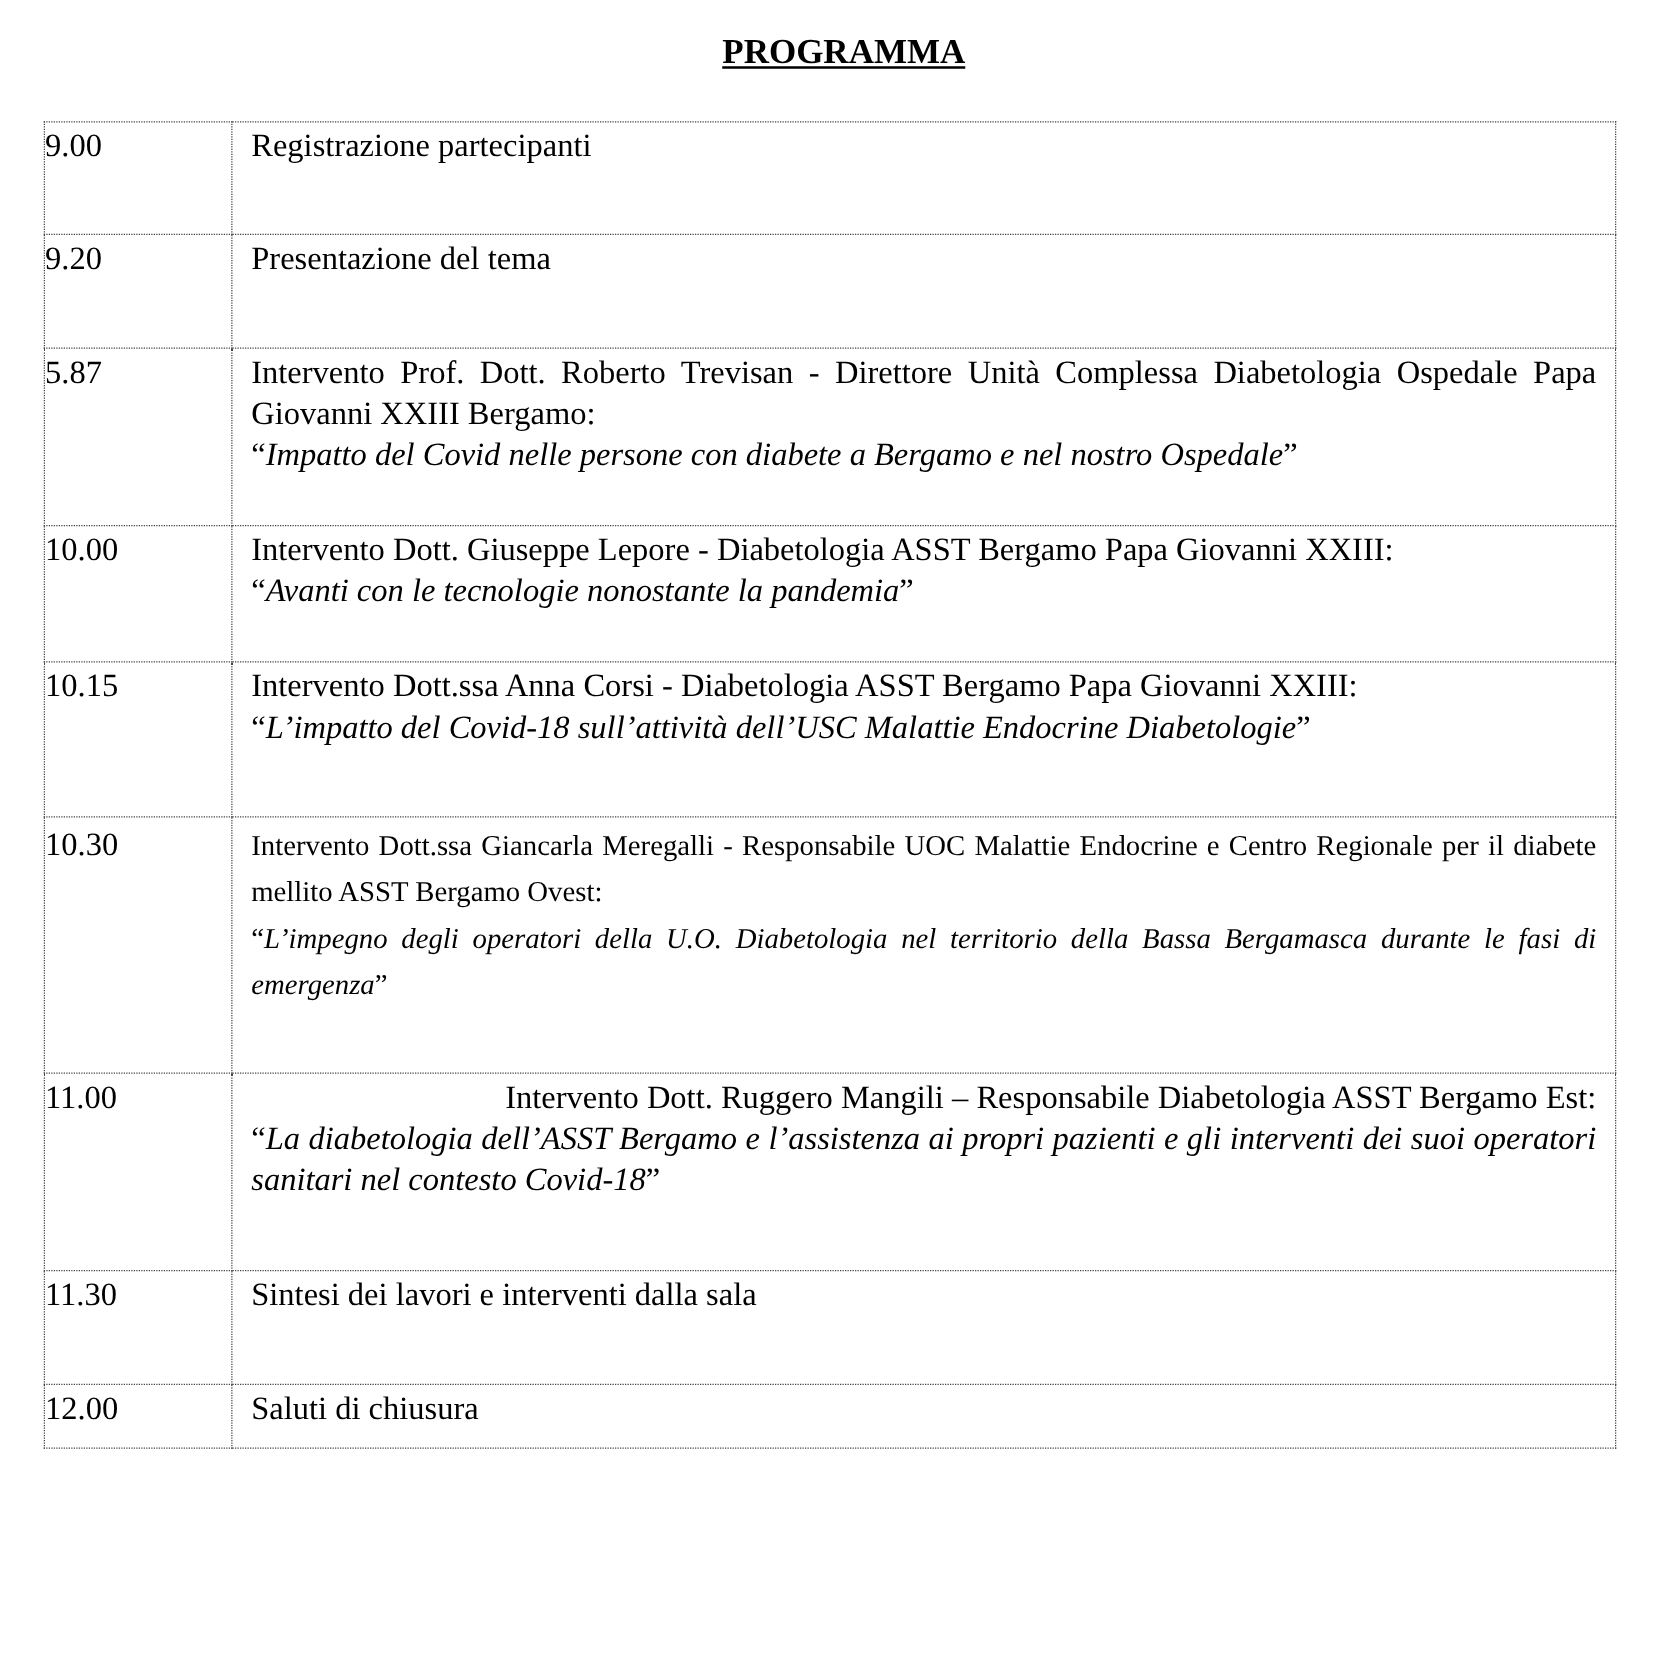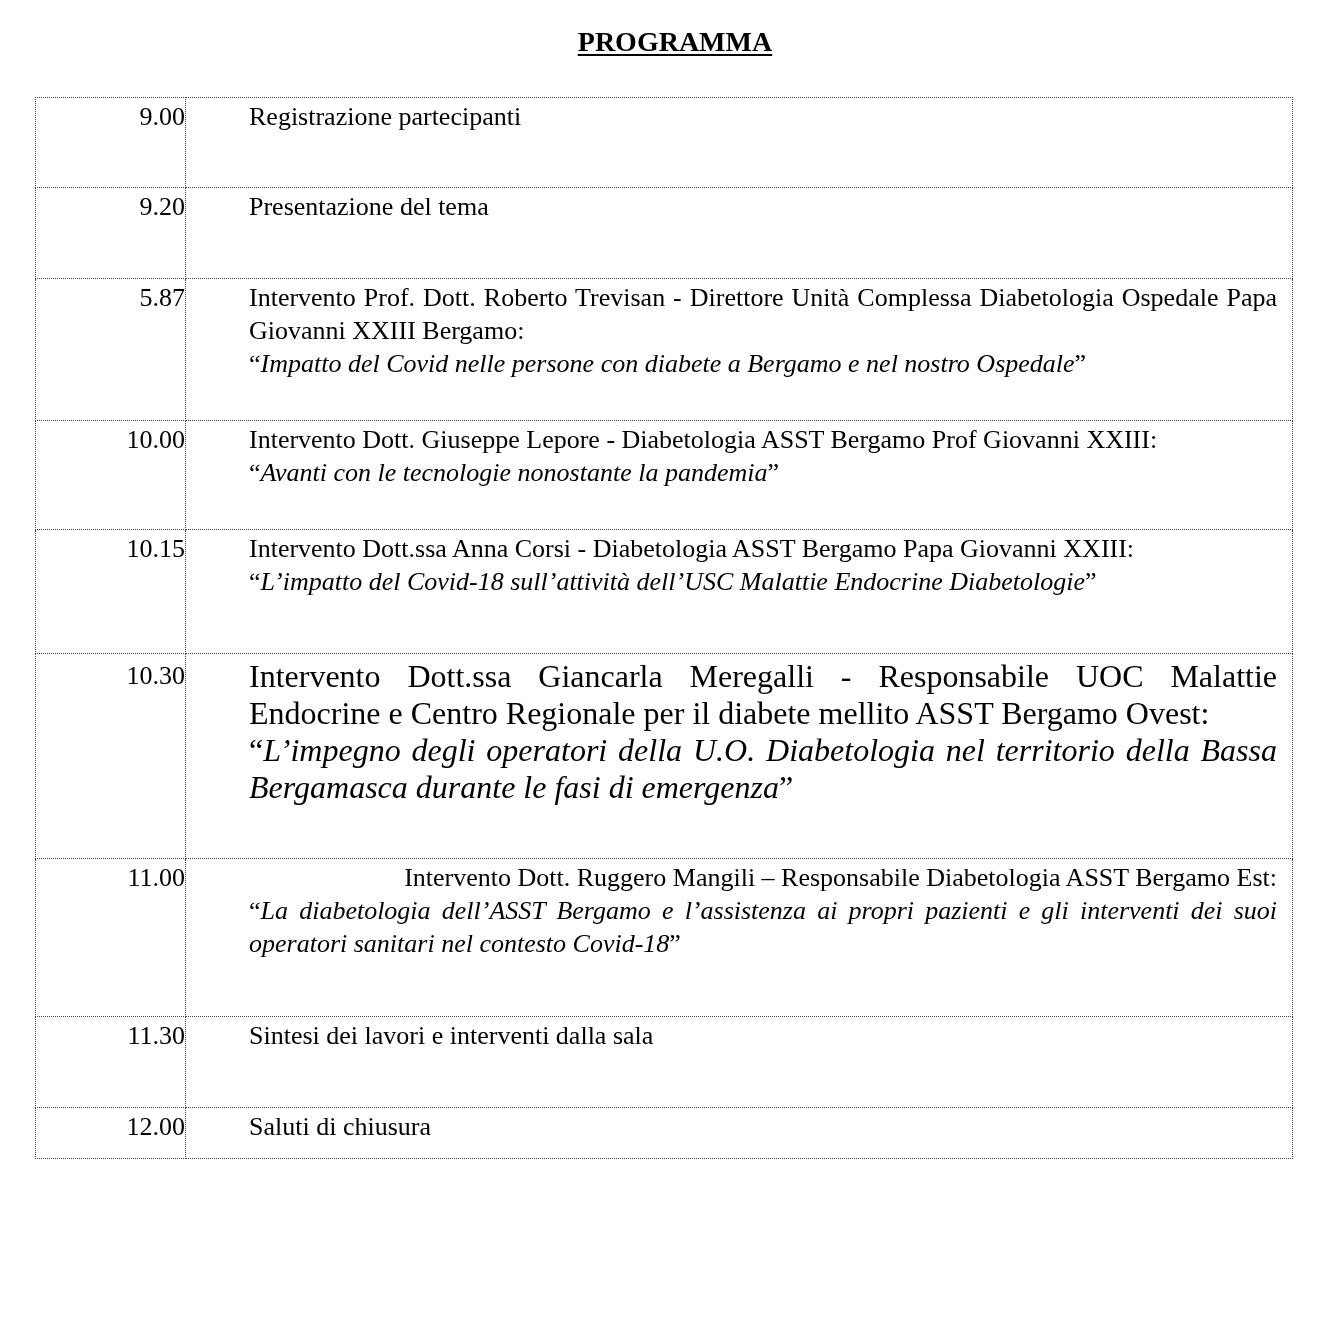--- a/index.html
+++ b/index.html
@@ -2,24 +2,24 @@
 <html><head>
 <meta charset="utf-8">
 <style>
   html, body { margin:0; padding:0; background:#ffffff; }
   body { width:1324px; height:1326px; position:relative; overflow:hidden;
          font-family:"Liberation Serif", "DejaVu Serif", serif; color:#000; }
   .title { position:absolute; top:26px; left:0; width:1350px; text-align:center;
            font-weight:bold; font-size:28px; text-decoration:underline; text-underline-offset:3px; }
   table.prog { position:absolute; left:35px; top:97px; width:1258px; border-collapse:collapse; table-layout:fixed; }
   table.prog td { border:1px dotted #444; vertical-align:top; font-size:26px; line-height:33px; padding:0; }
-  td.time { width:149px; text-align:right; padding-top:2px !important; }
+  td.time { width:149px; text-align:left; padding-top:2px !important; }
   td.desc { padding:2px 15px 0 15px !important; text-align:justify; }
   .q { font-style:italic; }
-  .line { display:block;margin-left:48px; }
+  .line { display:block; }
 </style>
 </head>
 <body>
 
 <div class="title">PROGRAMMA</div>
 
 <table class="prog">
   <tbody>
     <tr style="height:90px">
       <td class="time">9.00</td>
@@ -36,34 +36,34 @@
     <tr style="height:142px">
       <td class="time">5.87</td>
       <td class="desc">
         <span class="line">Intervento Prof. Dott. Roberto Trevisan  - Direttore Unità Complessa Diabetologia Ospedale Papa Giovanni XXIII Bergamo:</span>
         <span class="line"><span>“</span><span class="q">Impatto del Covid nelle persone con diabete a Bergamo e nel nostro Ospedale</span><span>”</span></span>
       </td>
     </tr>
     <tr style="height:109px">
       <td class="time">10.00</td>
       <td class="desc" style="text-align:left">
-        <span class="line">Intervento Dott. Giuseppe Lepore - Diabetologia ASST Bergamo Prof Giovanni XXIII:</span>
+        <span class="line">Intervento Dott. Giuseppe Lepore - Diabetologia ASST Bergamo Papa Giovanni XXIII:</span>
         <span class="line"><span>“</span><span class="q">Avanti con le tecnologie nonostante la pandemia</span><span>”</span></span>
       </td>
     </tr>
     <tr style="height:124px">
       <td class="time">10.15</td>
       <td class="desc" style="text-align:left">
         <span class="line">Intervento Dott.ssa Anna Corsi - Diabetologia ASST Bergamo Papa Giovanni XXIII:</span>
         <span class="line"><span>“</span><span class="q">L’impatto del Covid-18 sull’attività dell’USC Malattie Endocrine Diabetologie</span><span>”</span></span>
       </td>
     </tr>
     <tr style="height:205px">
       <td class="time" style="padding-top:5px !important">10.30</td>
-      <td class="desc" style="font-size:32px; line-height:37px; padding-top:4px !important">
+      <td class="desc" style="font-size:23px; line-height:37px; padding-top:4px !important">
         <span class="line">Intervento Dott.ssa Giancarla Meregalli - Responsabile UOC Malattie Endocrine e Centro Regionale per il diabete mellito ASST Bergamo Ovest:</span>
         <span class="line"><span>“</span><span class="q">L’impegno degli operatori della U.O. Diabetologia nel territorio della Bassa Bergamasca durante le fasi di emergenza</span><span>”</span></span>
       </td>
     </tr>
     <tr style="height:158px">
       <td class="time">11.00</td>
       <td class="desc">
         <span class="line" style="text-align:right">Intervento Dott. Ruggero Mangili – Responsabile Diabetologia ASST Bergamo Est:</span>
         <span class="line"><span>“</span><span class="q">La diabetologia dell’ASST Bergamo e l’assistenza ai propri pazienti e gli interventi dei suoi operatori sanitari nel contesto Covid-18</span><span>”</span></span>
       </td>

